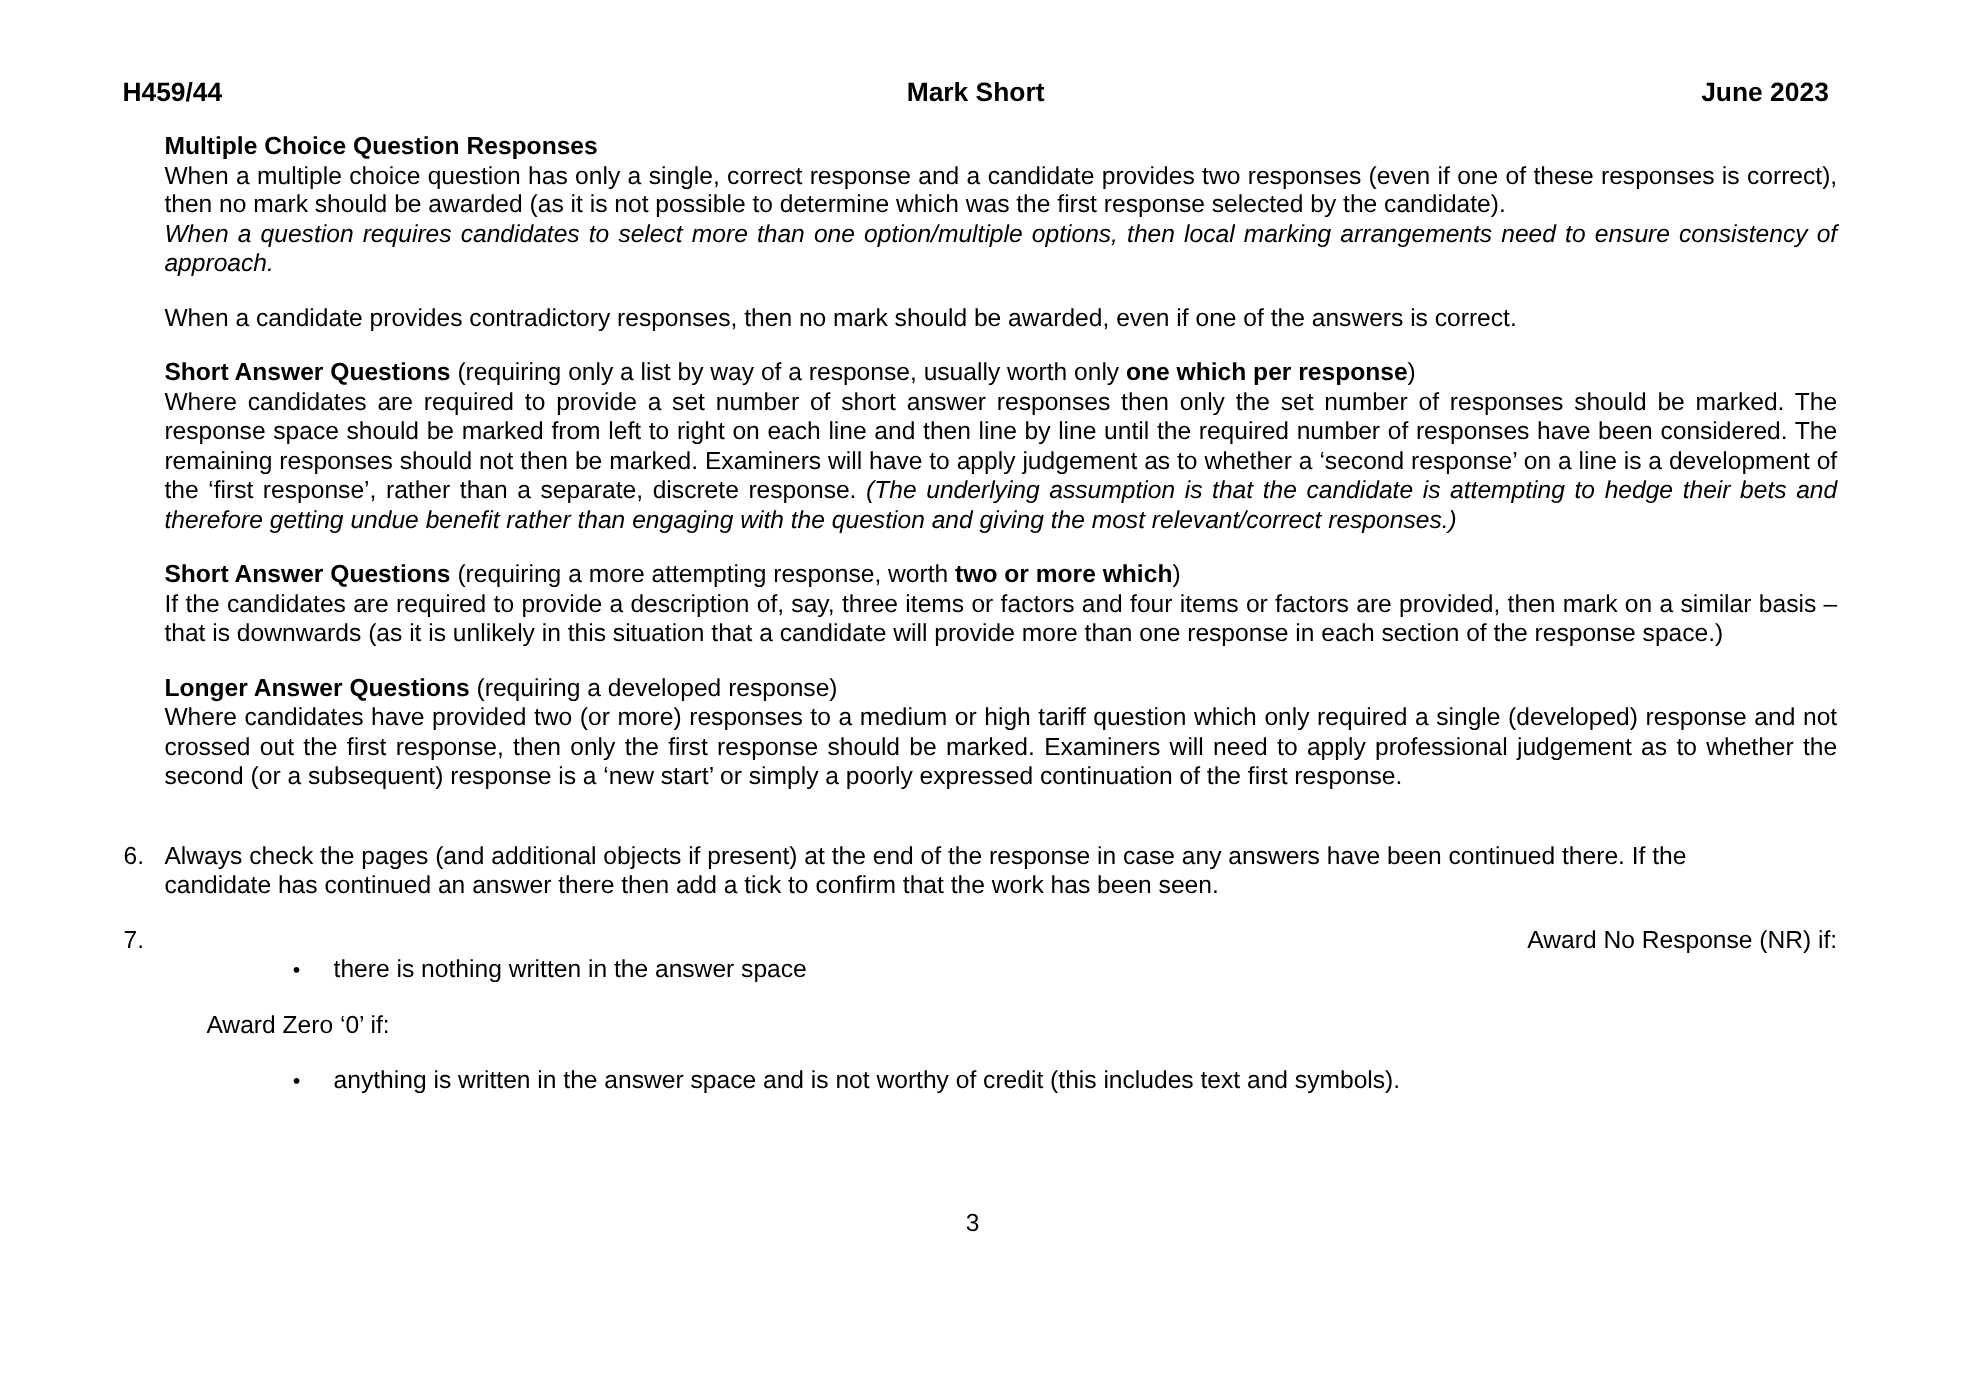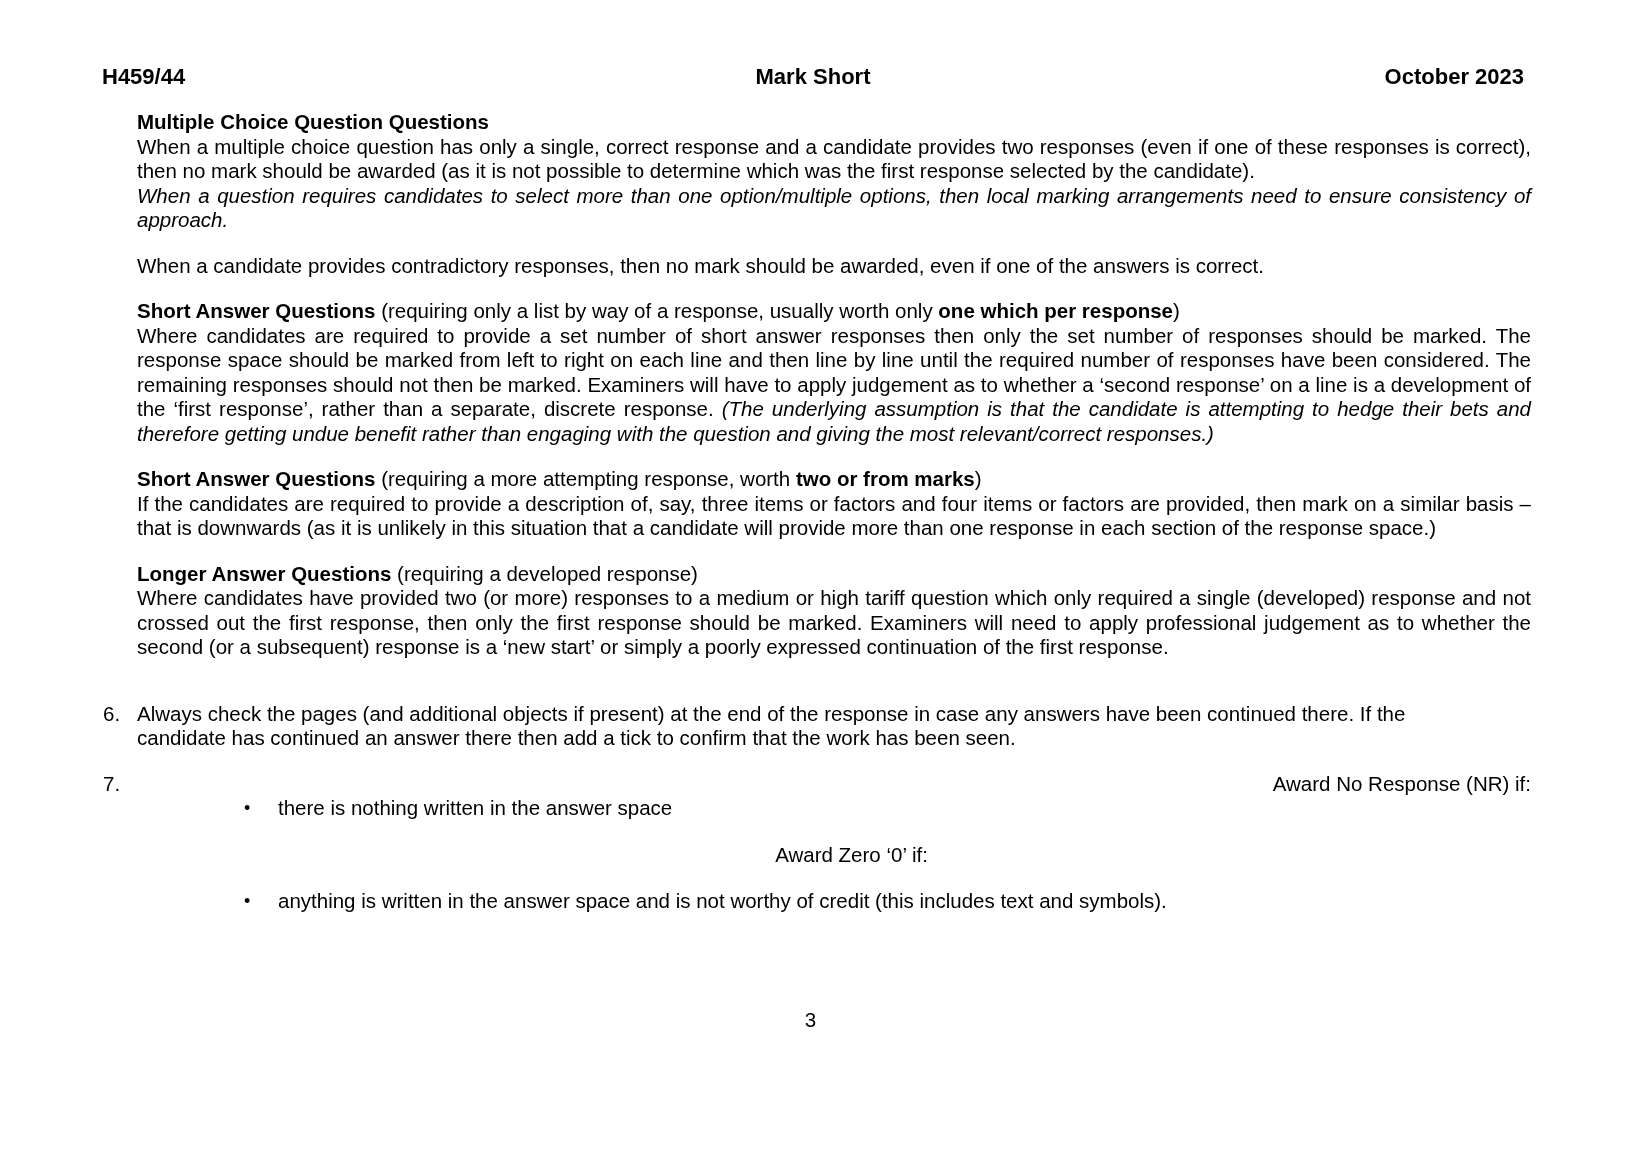--- a/index.html
+++ b/index.html
@@ -39,55 +39,55 @@
   .numlist { margin: 42px 90px 0 103px; }
   .num-item { display: flex; align-items: flex-start; }
   .num-item + .num-item { margin-top: 21px; }
   .num-col { flex: 0 0 34px; }
   .num-body { flex: 1; min-width: 0; }
   .item6-text { max-width: 1270px; }
   .item7-line1 { padding-left: 19px; text-align: right; }
   .bullet-row { display: flex; padding-left: 107px; }
   .bullet-col { flex: 0 0 34px; font-size: 18px; }
   .bullet-text { flex: 1; }
-  .subheading { margin-top: 22px; padding-left: 35px; text-align: center; }
+  .subheading { margin-top: 22px; padding-left: 35px; }
   .bullet-row.spaced { margin-top: 22px; }
 
   .page-footer { margin-top: 94px; text-align: center; }
 </style>
 </head>
 <body>
 
 <div class="page">
 
   <div class="doc-header">
     <span class="hl">H459/44</span>
     <span class="hc">Mark Short</span>
-    <span class="hr">October 2023</span>
+    <span class="hr">June 2023</span>
   </div>
 
   <div>
 
     <div class="section first">
-      <p><span class="b">Multiple Choice Question Questions</span><span></span><span class="b"></span><span></span></p>
+      <p><span class="b">Multiple Choice Question Responses</span><span></span><span class="b"></span><span></span></p>
       <p class="jbody"><span>When a multiple choice question has only a single, correct response and a candidate provides two responses (even if one of these responses is correct), then no mark should be awarded (as it is not possible to determine which was the first response selected by the candidate).</span><span class="i"></span></p>
       <p class="inote">When a question requires candidates to select more than one option/multiple options, then local marking arrangements need to ensure consistency of approach.</p>
     </div>
 
     <div class="section">
       <p class="jbody"><span>When a candidate provides contradictory responses, then no mark should be awarded, even if one of the answers is correct.</span><span class="i"></span></p>
     </div>
 
     <div class="section">
       <p><span class="b">Short Answer Questions</span><span> (requiring only a list by way of a response, usually worth only </span><span class="b">one which per response</span><span>)</span></p>
       <p class="jbody"><span>Where candidates are required to provide a set number of short answer responses then only the set number of responses should be marked. The response space should be marked from left to right on each line and then line by line until the required number of responses have been considered.  The remaining responses should not then be marked. Examiners will have to apply judgement as to whether a ‘second response’ on a line is a development of the ‘first response’, rather than a separate, discrete response.  </span><span class="i">(The underlying assumption is that the candidate is attempting to hedge their bets and therefore getting undue benefit rather than engaging with the question and giving the most relevant/correct responses.)</span></p>
     </div>
 
     <div class="section">
-      <p><span class="b">Short Answer Questions</span><span> (requiring a more attempting response, worth </span><span class="b">two or from marks</span><span>)</span></p>
+      <p><span class="b">Short Answer Questions</span><span> (requiring a more attempting response, worth </span><span class="b">two or more which</span><span>)</span></p>
       <p class="jbody"><span>If the candidates are required to provide a description of, say, three items or factors and four items or factors are provided, then mark on a similar basis – that is downwards (as it is unlikely in this situation that a candidate will provide more than one response in each section of the response space.)</span><span class="i"></span></p>
     </div>
 
     <div class="section">
       <p><span class="b">Longer Answer Questions</span><span> (requiring a developed response)</span><span class="b"></span><span></span></p>
       <p class="jbody"><span>Where candidates have provided two (or more) responses to a medium or high tariff question which only required a single (developed) response and not crossed out the first response, then only the first response should be marked. Examiners will need to apply professional judgement as to whether the second (or a subsequent) response is a ‘new start’ or simply a poorly expressed continuation of the first response.</span><span class="i"></span></p>
     </div>
 
   </div>
 

